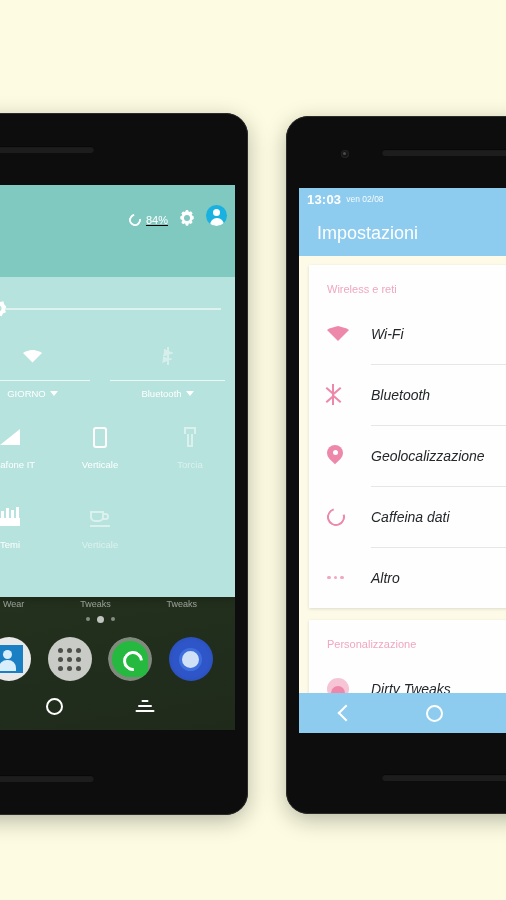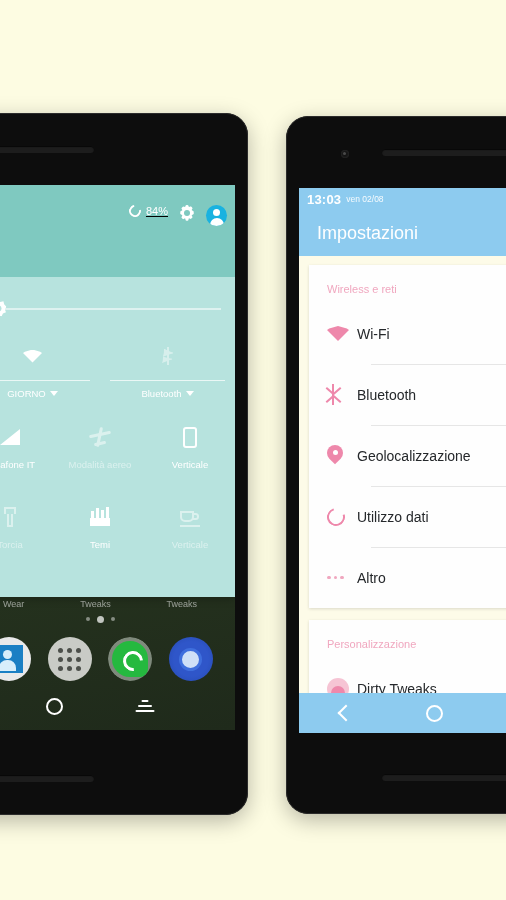--- a/index.html
+++ b/index.html
@@ -102,21 +102,21 @@
     background:#b7e3de;
     box-shadow:0 2px 8px rgba(0,0,0,0.25);
   }
   .qs-header {
     height:92px;
     background:#7fc9c0;
     position:relative;
   }
   .qs-statusrow {
     position:absolute; right:8px; top:20px;
-    display:flex; align-items:flex-start; gap:11px;text-decoration:underline;
+    display:flex; align-items:flex-end; gap:11px;text-decoration:underline;
   }
   .qs-batt { display:flex;align-items:center;gap:5px;color:#fff;font-size:11px;}
   .circ-icon {
     width:12px;height:12px;border-radius:50%;
     border:2px solid #fff; border-top-color:transparent;
     transform:rotate(35deg);
     display:block;
   }
   .gear {
     width:16px;height:16px; position:relative;
@@ -250,21 +250,21 @@
   .st-row {
     display:flex; align-items:center;
     height:61px;
     padding-left:18px;
     position:relative;
   }
   .st-row .sep {
     position:absolute; left:62px; right:0; top:0; height:1px; background:#e6e6e6;
   }
   .st-row .ricon { width:30px; display:flex; align-items:center; }
-  .st-row .rlabel { font-size:14px; color:#25282b; }
+  .st-row .rlabel { font-size:14px; color:#25282b; margin-left:14px;font-style:italic;}
 
   .pk-wifi { width:22px;height:15px;background:#ee88ab; clip-path:polygon(50% 100%, 0 26%, 10% 17%, 50% 0, 90% 17%, 100% 26%); }
   .pk-bt { width:13px;height:21px;position:relative;}
   .pk-bt i{position:absolute;left:5px;top:0;width:2px;height:21px;background:#ee88ab;}
   .pk-bt b{position:absolute;background:#ee88ab;width:2px;height:10px;}
   .pk-bt b:nth-of-type(1){left:2px;top:2px;transform:rotate(-48deg);}
   .pk-bt b:nth-of-type(2){left:2px;top:10px;transform:rotate(48deg);}
   .pk-bt u{position:absolute;background:#ee88ab;width:2px;height:10px;}
   .pk-bt u:nth-of-type(1){left:9px;top:2px;transform:rotate(48deg);}
   .pk-bt u:nth-of-type(2){left:9px;top:10px;transform:rotate(-48deg);}
@@ -378,30 +378,20 @@
         </div>
       </div>
 
       <div class="qs-tiles">
         <div class="tile">
           <span class="t-ic">
               <span class="sig-ic"></span>
             </span>
           <span class="t-lbl">vodafone IT</span>
         </div>
-        <div class="tile dim">
-          <span class="t-ic">
-              <span class="plane-ic">
-                <i></i>
-                <i></i>
-                <i></i>
-              </span>
-            </span>
-          <span class="t-lbl">Modalità aereo</span>
-        </div>
         <div class="tile">
           <span class="t-ic">
               <span class="phone-ic"></span>
             </span>
           <span class="t-lbl">Verticale</span>
         </div>
         <div class="tile dim">
           <span class="t-ic">
               <span class="torch-ic">
                 <i></i>
@@ -492,21 +482,21 @@
           <span class="ricon">
               <span class="pk-pin"></span>
             </span>
           <span class="rlabel">Geolocalizzazione</span>
         </div>
         <div class="st-row">
           <span class="sep"></span>
           <span class="ricon">
               <span class="pk-data"></span>
             </span>
-          <span class="rlabel">Utilizzo dati</span>
+          <span class="rlabel">Caffeina dati</span>
         </div>
         <div class="st-row">
           <span class="sep"></span>
           <span class="ricon">
               <span class="pk-more">
                 <i></i>
                 <i></i>
                 <i></i>
               </span>
             </span>

